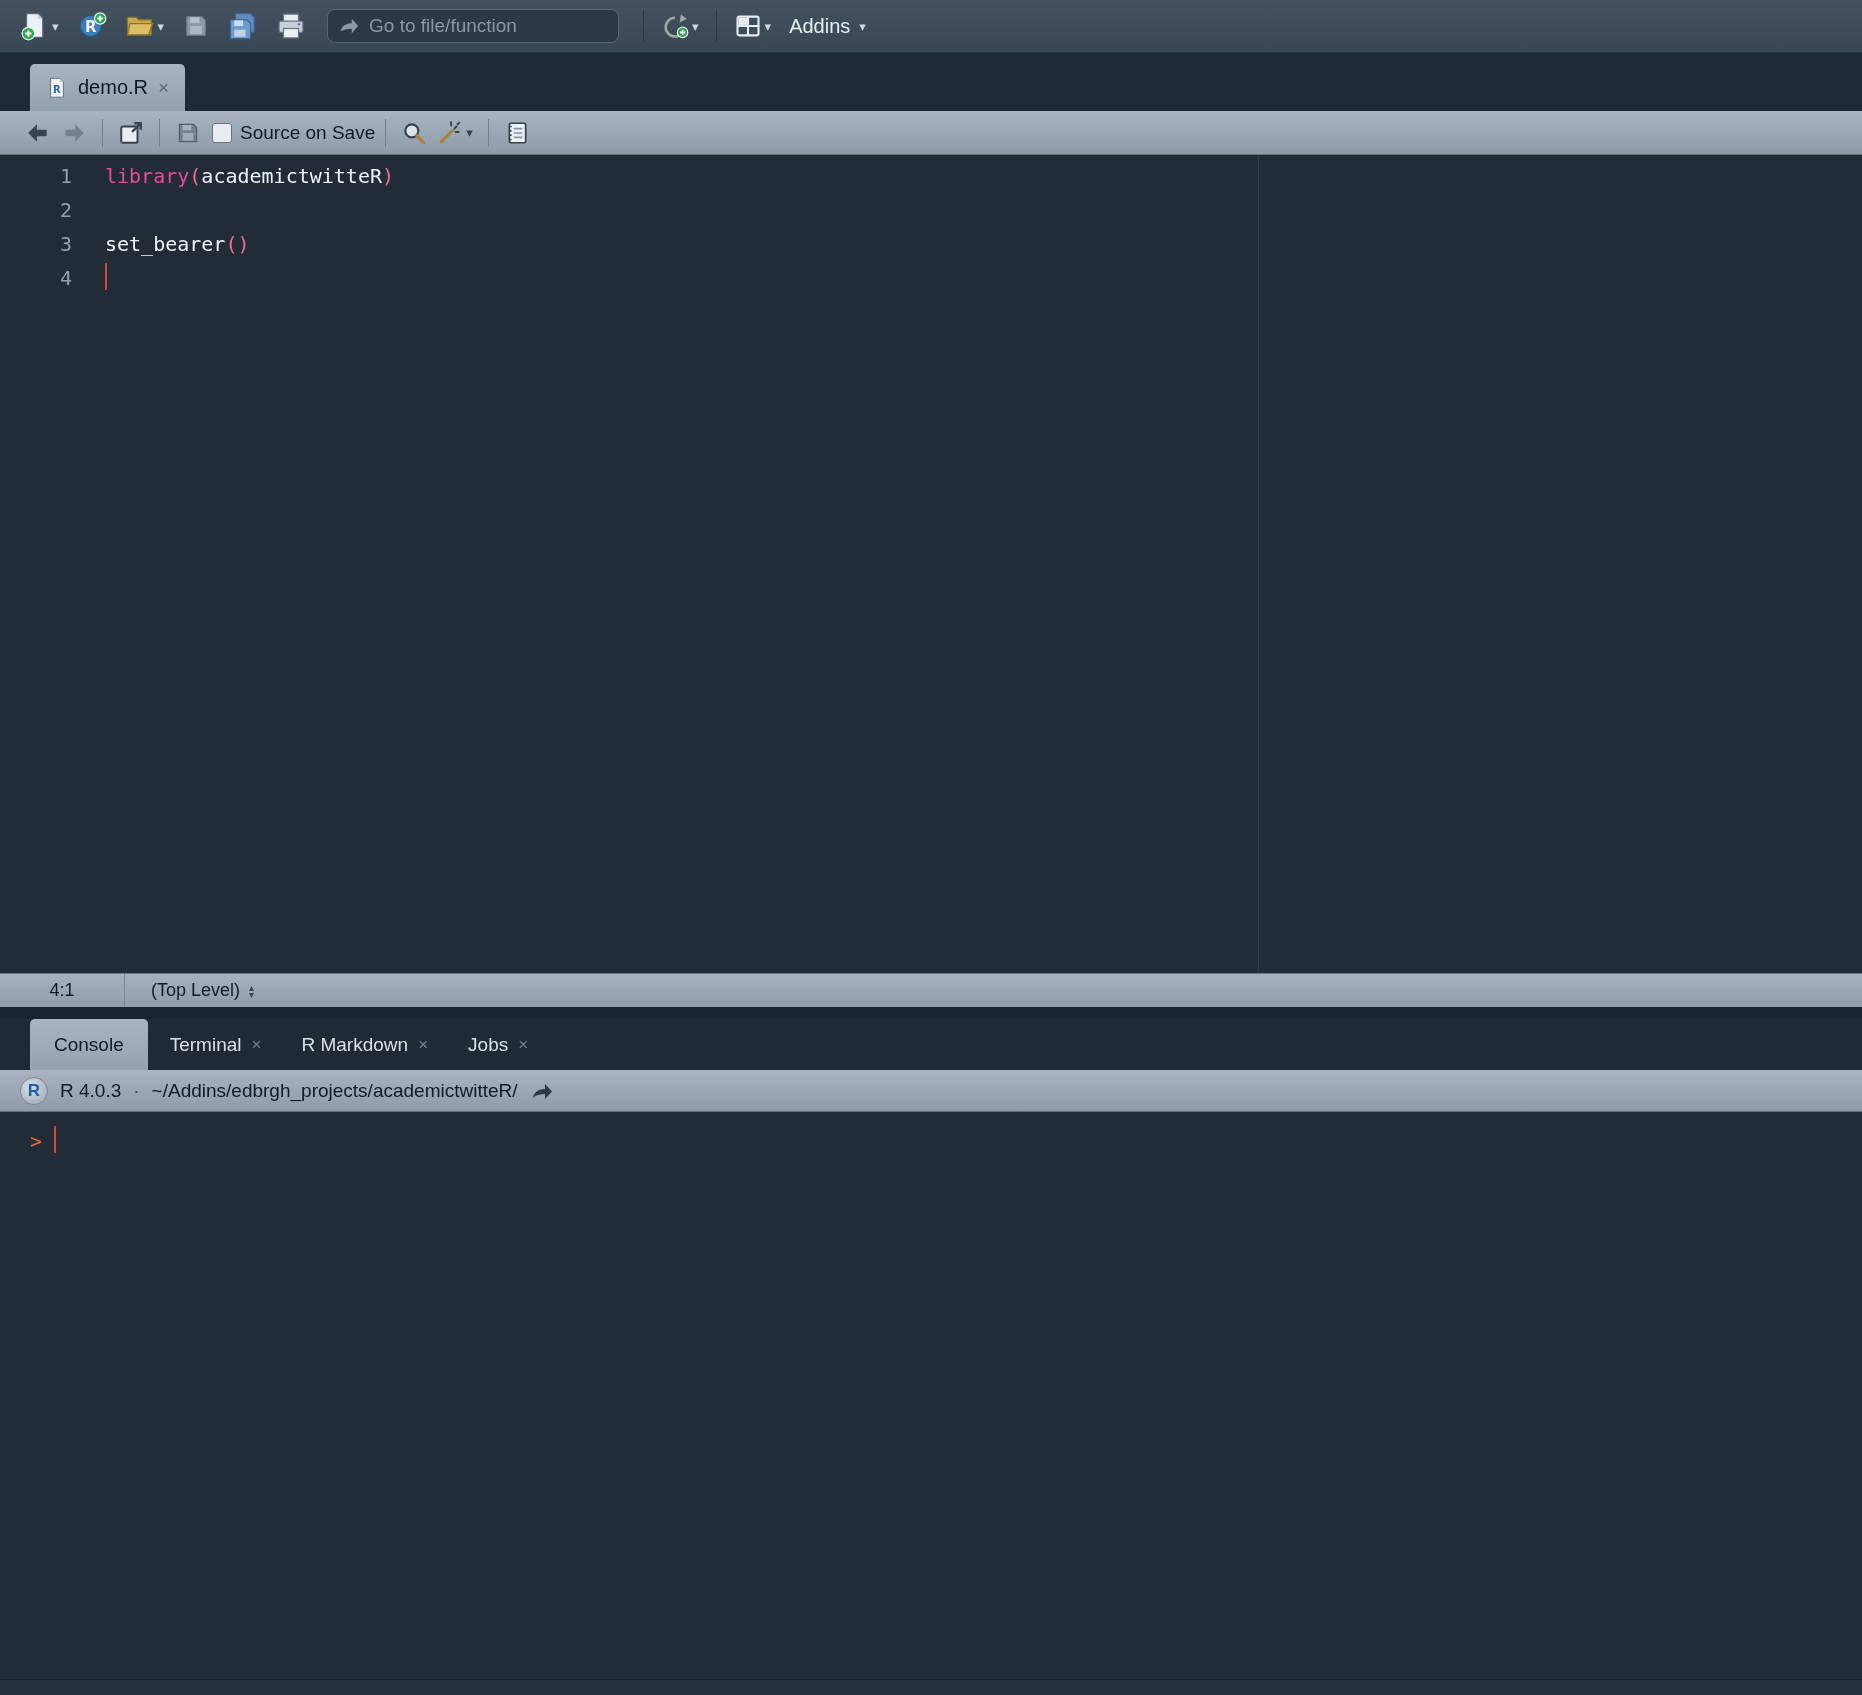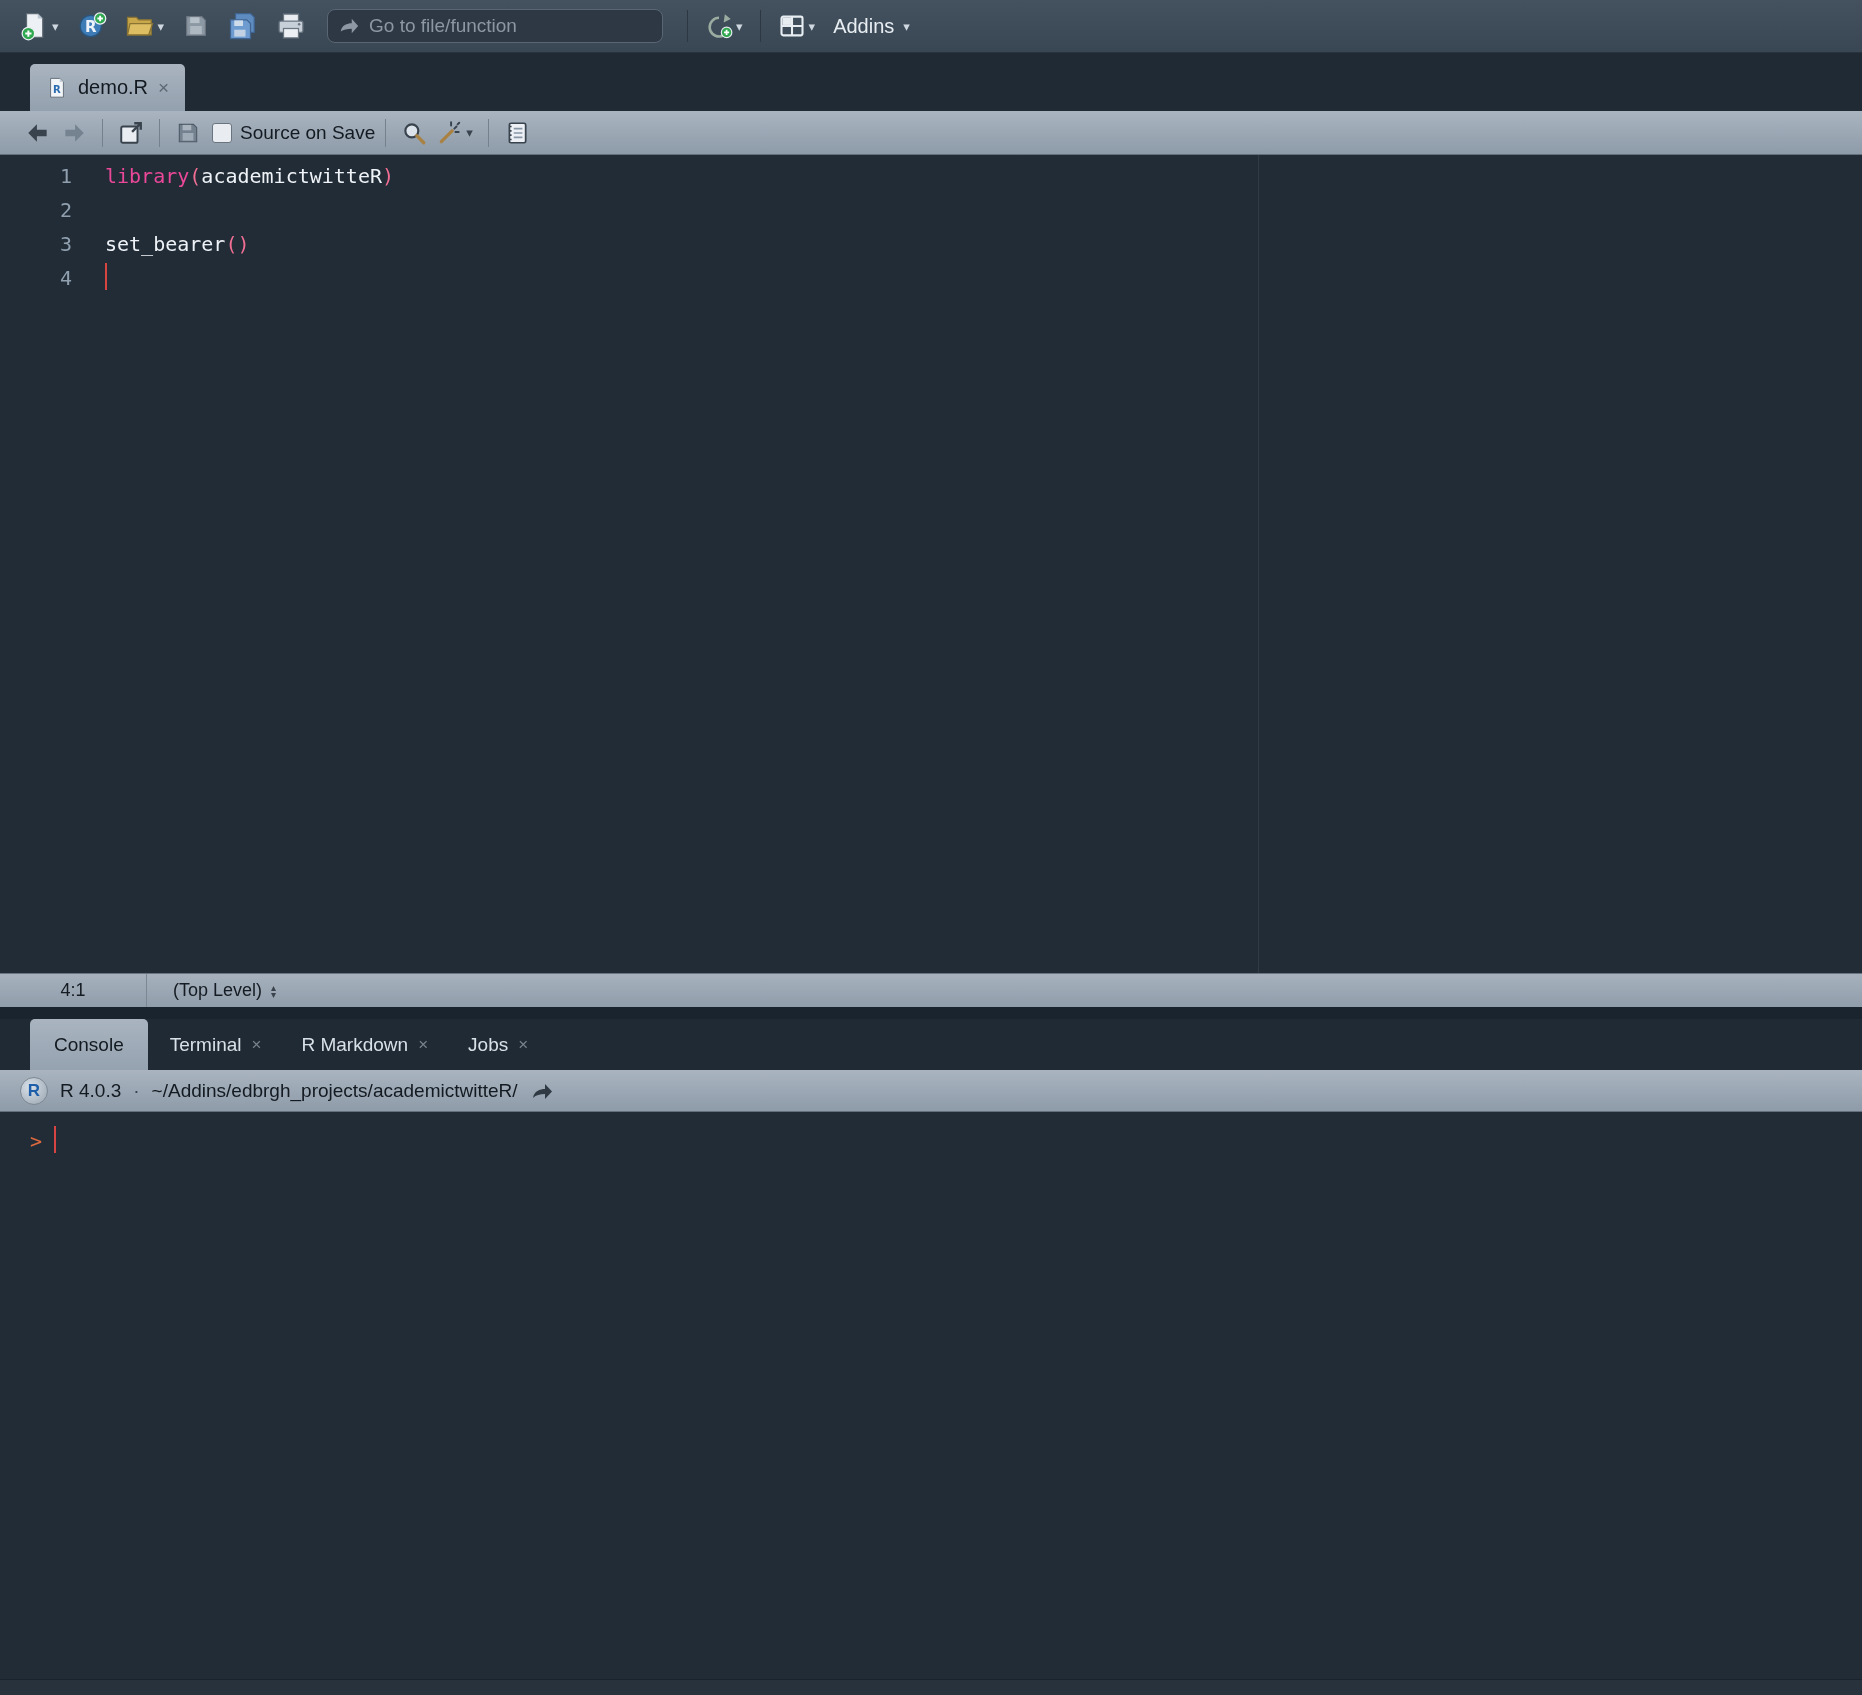--- a/index.html
+++ b/index.html
@@ -8,21 +8,21 @@
   .window { display:flex; flex-direction:column; width:1862px; height:1695px; }
 
   
   .top-toolbar { flex:0 0 53px; background:linear-gradient(#44525F,#394754);
     border-bottom:1px solid #2A333D; display:flex; align-items:center; padding:0 14px; }
   .tbtn { display:flex; align-items:center; gap:3px; padding:4px 5px; border-radius:4px; cursor:default; }
   .tbtn + .tbtn { margin-left:8px; }
   .caret { color:#CInvalid; }
   .caret { color:#CFD8E0; font-size:13px; line-height:1; }
   .tdiv { width:1px; height:32px; background:#2E3842; margin:0 12px; }
-  .goto { width:336px; height:34px; background:#2D3844; border:1px solid #5A6673; border-radius:8px;
+  .goto { width:292px; height:34px; background:#2D3844; border:1px solid #5A6673; border-radius:8px;
     display:flex; align-items:center; padding:0 10px; gap:9px; margin:0 12px 0 16px; }
   .goto input { flex:1; background:transparent; border:none; outline:none; color:#AEB9C4;
     font-size:19px; font-family:"Liberation Sans",sans-serif; }
   .goto input::placeholder { color:#8C97A3; }
   .addins { color:#E9EEF3; font-size:20px; gap:9px; margin-left:14px; }
 
   
   .src-tabstrip { flex:0 0 58px; background:#202A34; display:flex; align-items:flex-end; padding-left:30px; }
   .src-tab { height:47px; background:linear-gradient(#A9B4C0,#93A0AD); border-radius:5px 5px 0 0;
     display:flex; align-items:center; gap:10px; padding:0 16px; }
@@ -44,21 +44,21 @@
   .code-row { display:flex; height:34px; position:relative; }
   .gutter { width:72px; text-align:right; color:#90A0AF; flex:0 0 auto; }
   .code { padding-left:33px; color:#EFF3F7; white-space:pre; }
   .tok-fn { color:#ec4899; }
   .tok-paren { color:#F06E93; }
   .caret-bar { display:inline-block; width:2px; height:27px; background:#D64541; vertical-align:text-bottom; }
 
   
   .src-statusbar { flex:0 0 34px; background:linear-gradient(#A6B1BD,#909DAA); border-top:1px solid #6A7480;
     display:flex; align-items:stretch; font-size:18px; color:#141B22; }
-  .pos-cell { width:147px; display:flex; align-items:center; justify-content:center; border-right:1px solid #7B8793; }
+  .pos-cell { width:125px; display:flex; align-items:center; justify-content:center; border-right:1px solid #7B8793; }
   .scope-cell { display:flex; align-items:center; gap:9px; padding-left:26px; }
   .sorter { display:flex; flex-direction:column; font-size:10px; line-height:7px; color:#39434E; }
 
   .splitter { flex:0 0 12px; background:#1A242E; }
 
   
   .console-tabstrip { flex:0 0 50px; background:#202A34; display:flex; align-items:flex-end; padding-left:30px; gap:4px; }
   .ctab { height:51px; display:flex; align-items:center; gap:10px; padding:0 18px; font-size:19px; color:#D8E0E8; }
   .ctab.active { background:linear-gradient(#A9B4C0,#95A2AF); border-radius:5px 5px 0 0; color:#121920; padding:0 24px; }
   .ctab .tab-close { color:#79838E; font-size:17px; }

